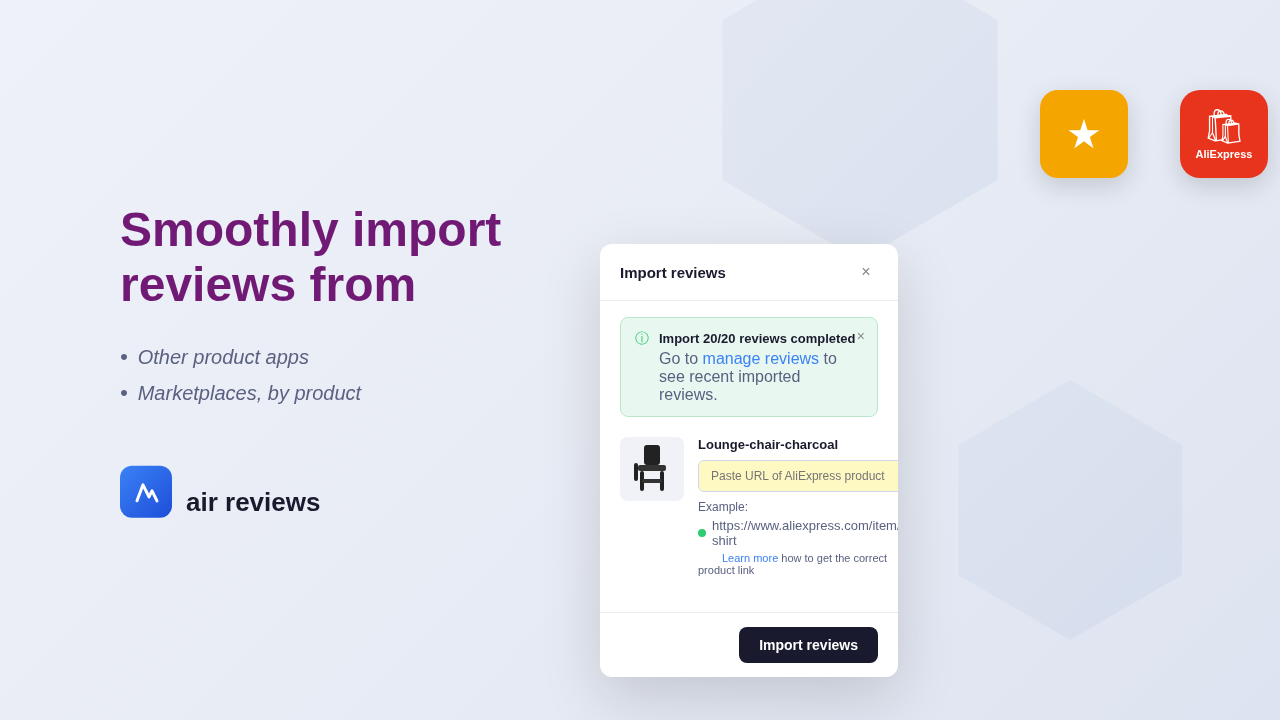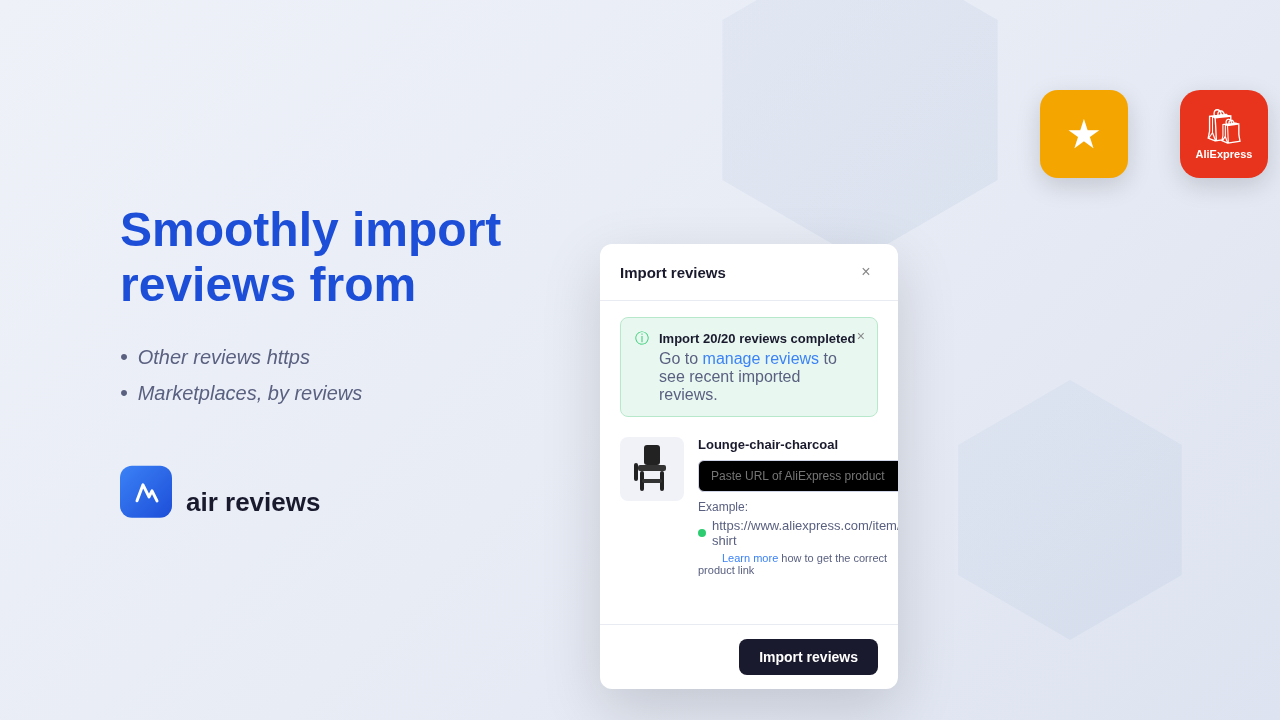--- a/index.html
+++ b/index.html
@@ -52,21 +52,21 @@
       position: absolute;
       left: 120px;
       top: 50%;
       transform: translateY(-50%);
       width: 440px;
     }
 
     .headline {
       font-size: 48px;
       font-weight: 800;
-      color: #1d4ed8;
+      color: #701a75;
       line-height: 1.15;
       margin-bottom: 32px;
     }
 
     .bullet-list {
       list-style: none;
       margin-bottom: 60px;
     }
 
     .bullet-list li {
@@ -236,21 +236,21 @@
       color: #888;
       font-size: 14px;
       cursor: pointer;
     }
 
     
     .product-row {
       display: flex;
       align-items: flex-start;
       gap: 14px;
-      margin-bottom: 32px;
+      margin-bottom: 20px;
     }
 
     .product-image {
       width: 64px;
       height: 64px;
       background: #f0f2f8;
       border-radius: 8px;
       display: flex;
       align-items: center;
       justify-content: center;
@@ -269,21 +269,21 @@
     }
 
     .url-input {
       width: 100%;
       padding: 8px 12px;
       border: 1px solid #d0d5e8;
       border-radius: 6px;
       font-size: 12px;
       color: #888;
       outline: none;
-      background: #000000;
+      background: #fef9c3;
     }
 
     .example-label {
       font-size: 12px;
       color: #5a6080;
       margin-top: 8px;
       margin-bottom: 4px;
     }
 
     .example-url {
@@ -354,22 +354,22 @@
 <div class="bg-shape bg-hex2"></div>
 <div class="bg-shape bg-hex3"></div>
 
 <div class="left-section">
   <h1 class="headline">
     <span>Smoothly import</span><br>
     <span>reviews from</span>
   </h1>
 
   <ul class="bullet-list">
-    <li>Other reviews https</li>
-    <li>Marketplaces, by reviews</li>
+    <li>Other product apps</li>
+    <li>Marketplaces, by product</li>
   </ul>
 
   <div class="logo-area">
     <div class="logo-icon">
       <svg viewBox="0 0 30 30" fill="none" xmlns="http://www.w3.org/2000/svg">
         <path d="M6 24 L12 8 L18 20 L21 14 L26 24" stroke="white" stroke-width="3" stroke-linecap="round" stroke-linejoin="round" fill="none"></path>
       </svg>
     </div>
     <span class="logo-text">air reviews</span>
   </div>

